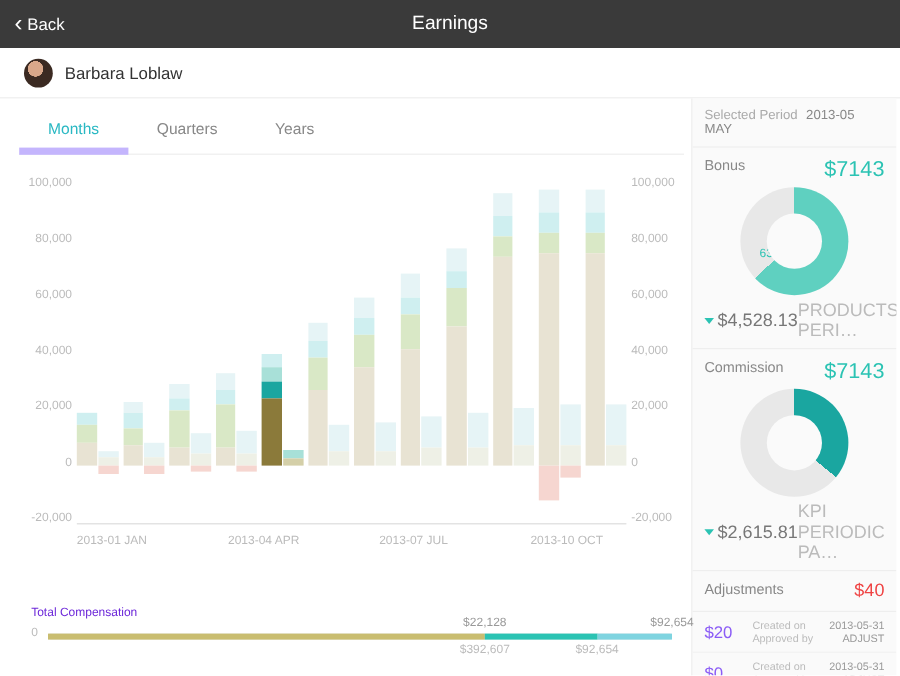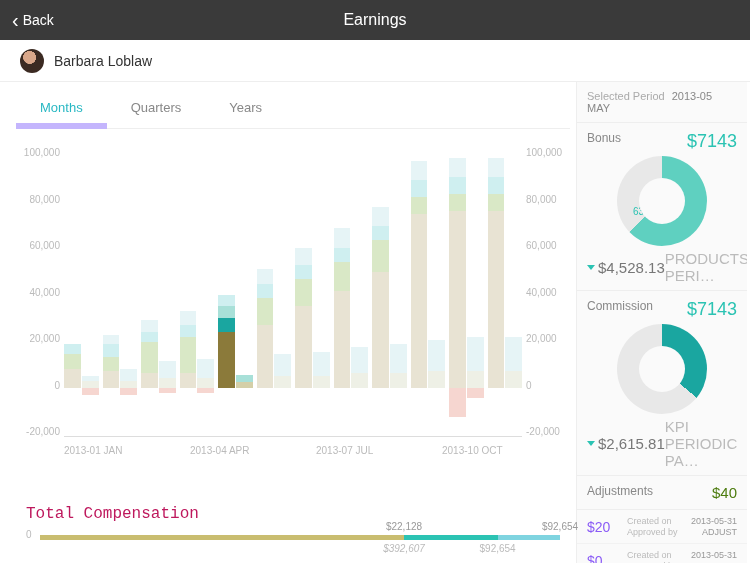--- a/index.html
+++ b/index.html
@@ -22,21 +22,21 @@
 .y-axis-right { right: 0; text-align: left; }
 .plot { position: absolute; left: 48px; right: 48px; top: 0; height: 290px; border-bottom: 1px solid #ddd; }
 .bars { position: absolute; left: 0; right: 0; bottom: 48px; top: 0; display: flex; align-items: flex-end; justify-content: space-around; gap: 4px; }
 .bar-group { flex: 1; display: flex; gap: 1px; align-items: flex-end; height: 100%; position: relative; }
 .bar { flex: 1; display: flex; flex-direction: column-reverse; height: 100%; position: relative; }
 .seg { width: 100%; }
 .neg { position: absolute; top: 100%; left: 0; right: 0; }
 .x-axis { position: absolute; left: 48px; right: 48px; top: 298px; display: flex; justify-content: space-between; font-size: 10px; color: #bbb; }
 .x-tick { width: 80px; }
 .total-comp { margin-top: 8px; padding: 0 10px; }
-.tc-title { font-size: 16px; color: #be185d; margin-bottom: 6px; font-family: Liberation Mono, monospace; }
+.tc-title { font-size: 10px; color: #6d28d9; margin-bottom: 6px; }
 .tc-bar-wrap { position: relative; height: 26px; }
 .tc-zero { position: absolute; left: 0; top: 0; font-size: 10px; color: #bbb; }
 .tc-bar { position: absolute; left: 14px; right: 0; top: 6px; height: 5px; background: #e8e8e8; border-radius: 2px; overflow: visible; }
 .tc-fill { position: absolute; left: 0; top: 0; height: 100%; }
 .tc-label-top { position: absolute; bottom: 8px; font-size: 10px; color: #999; transform: translateX(-50%); white-space: nowrap; }
 .tc-label-bot { position: absolute; top: 8px; font-size: 10px; color: #bbb; transform: translateX(-50%); white-space: nowrap; }
 .sidebar { width: 171px; background: #fafafa; border-left: 1px solid #eee; display: flex; flex-direction: column; font-size: 12px; overflow: hidden; }
 .side-row { padding: 8px 10px; border-bottom: 1px solid #eee; }
 .side-period { color: #aaa; font-size: 11px; }
 .side-period .val { color: #888; margin-left: 4px; }
@@ -48,21 +48,21 @@
 .block-head .lbl { color: #888; font-size: 12px; }
 .block-head .amt { color: #2bc3b3; font-size: 18px; font-weight: 300; }
 .donut-wrap { display: flex; justify-content: center; margin: 4px 0; }
 .donut { width: 90px; height: 90px; position: relative; }
 .donut .pct { position: absolute; font-size: 10px; color: #2bc3b3; }
 .block-foot { display: flex; justify-content: space-between; align-items: center; font-size: 15px; color: #bbb; }
 .block-foot .delta { display: flex; align-items: center; gap: 3px; color: #777; }
 .tri-down { width: 0; height: 0; border-left: 4px solid transparent; border-right: 4px solid transparent; border-top: 5px solid #2bc3b3; }
 .adj-head { display: flex; justify-content: space-between; padding: 8px 10px; border-bottom: 1px solid #eee; text-align: center; }
 .adj-head .lbl { color: #888; }
-.adj-head .amt { color: #4d7c0f; font-size: 15px; }
+.adj-head .amt { color: #ef4444; font-size: 15px; }
 .adj-row { display: flex; padding: 6px 10px; border-bottom: 1px solid #f2f2f2; gap: 6px; align-items: center; }
 .adj-amt { color: #8b5cf6; font-size: 14px; width: 34px; }
 .adj-meta { flex: 1; font-size: 9px; color: #bbb; display: flex; flex-direction: column; gap: 1px; }
 .adj-meta .line { display: flex; justify-content: space-between; }
 .adj-meta .v { color: #999; }
 </style>
 </head>
 <body>
 
 <div class="navbar">
@@ -266,21 +266,21 @@
         </div>
     </div>
 
     <div class="total-comp">
       <div class="tc-title">Total Compensation</div>
       <div class="tc-bar-wrap">
         <div class="tc-zero">0</div>
         <div class="tc-bar" id="tcBar">
             <div class="tc-fill" style="left: 0%; width: 70%; background: rgb(201, 189, 112);"></div>
             <div class="tc-label-top" style="left: 70%;">$22,128</div>
-            <div class="tc-label-bot" style="left: 70%; font-style: italic;">$392,607</div>
+            <div class="tc-label-bot" style="left: 70%;">$392,607</div>
             <div class="tc-fill" style="left: 70%; width: 18%; background: rgb(43, 195, 179);"></div>
             <div class="tc-label-bot" style="left: 88%;">$92,654</div>
             <div class="tc-fill" style="left: 88%; width: 12%; background: rgb(127, 212, 224);"></div>
             <div class="tc-label-top" style="left: 100%;">$92,654</div>
           </div>
       </div>
     </div>
   </div>
 
   <div class="sidebar">

